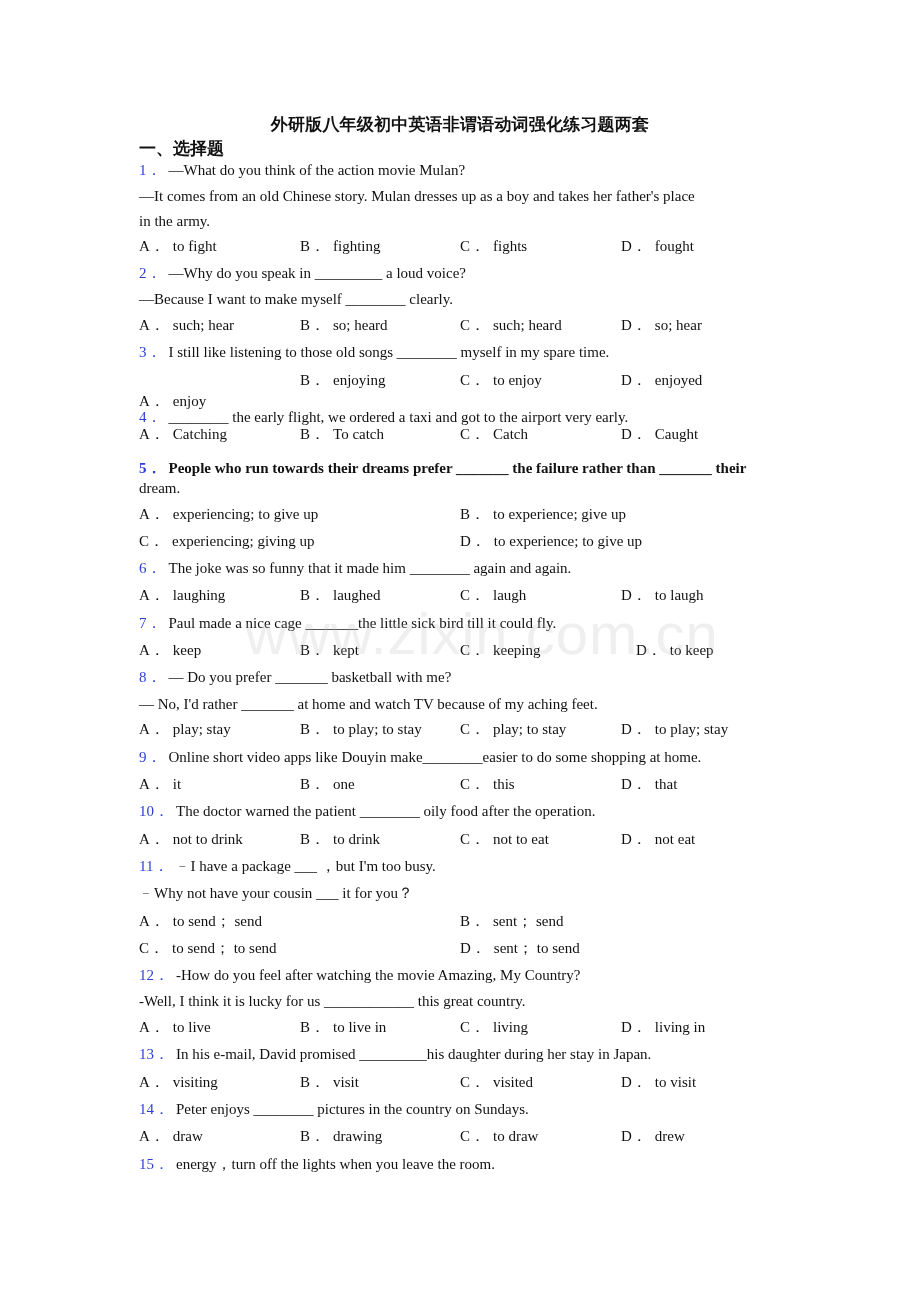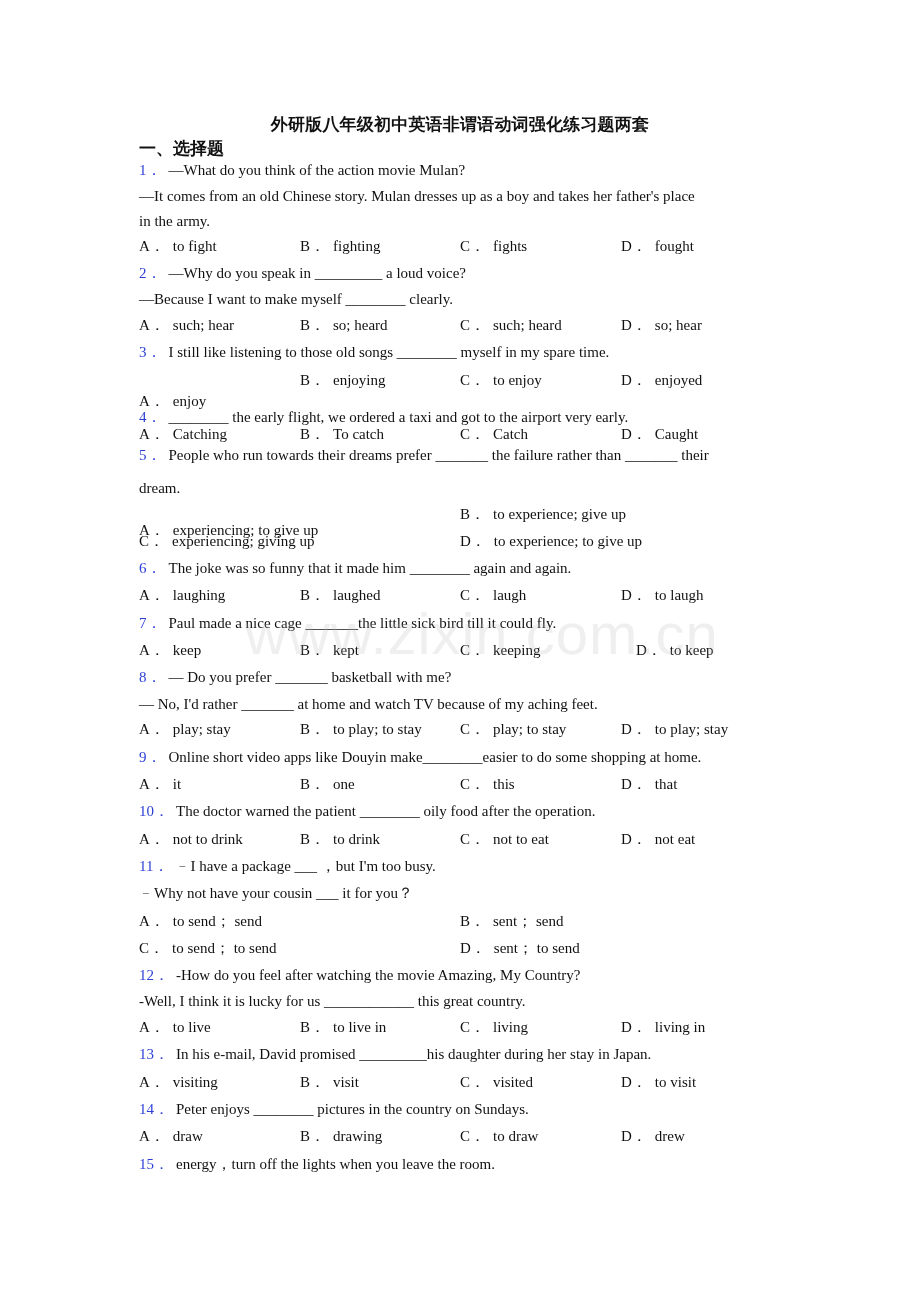--- a/index.html
+++ b/index.html
@@ -40,23 +40,23 @@
       <div class="line" style="top: 343px;"><span class="num">3．</span><span>I still like listening to those old songs ________ myself in my spare time.</span></div>
       <div class="opt" style="top: 392px; left: 0px;"><span class="lbl">A．</span><span>enjoy</span></div>
       <div class="opt" style="top: 371px; left: 161px;"><span class="lbl">B．</span><span>enjoying</span></div>
       <div class="opt" style="top: 371px; left: 321px;"><span class="lbl">C．</span><span>to enjoy</span></div>
       <div class="opt" style="top: 371px; left: 482px;"><span class="lbl">D．</span><span>enjoyed</span></div>
       <div class="line" style="top: 408px;"><span class="num">4．</span><span>________ the early flight, we ordered a taxi and got to the airport very early.</span></div>
       <div class="opt" style="top: 425px; left: 0px;"><span class="lbl">A．</span><span>Catching</span></div>
       <div class="opt" style="top: 425px; left: 161px;"><span class="lbl">B．</span><span>To catch</span></div>
       <div class="opt" style="top: 425px; left: 321px;"><span class="lbl">C．</span><span>Catch</span></div>
       <div class="opt" style="top: 425px; left: 482px;"><span class="lbl">D．</span><span>Caught</span></div>
-      <div class="line" style="top: 446px;"><span class="num">5．</span><span>People who run towards their dreams prefer _______ the failure rather than _______ their</span></div>
+      <div class="line" style="top: 459px; font-weight: bold;"><span class="num">5．</span><span>People who run towards their dreams prefer _______ the failure rather than _______ their</span></div>
       <div class="line" style="top: 479px;"><span>dream.</span></div>
-      <div class="opt" style="top: 521px; left: 0px; text-align: right;"><span class="lbl">A．</span><span>experiencing; to give up</span></div>
+      <div class="opt" style="top: 505px; left: 0px; text-align: right;"><span class="lbl">A．</span><span>experiencing; to give up</span></div>
       <div class="opt" style="top: 505px; left: 321px;"><span class="lbl">B．</span><span>to experience; give up</span></div>
       <div class="opt" style="top: 532px; left: 0px;"><span class="lbl">C．</span><span>experiencing; giving up</span></div>
       <div class="opt" style="top: 532px; left: 321px;"><span class="lbl">D．</span><span>to experience; to give up</span></div>
       <div class="line" style="top: 559px;"><span class="num">6．</span><span>The joke was so funny that it made him ________ again and again.</span></div>
       <div class="opt" style="top: 586px; left: 0px;"><span class="lbl">A．</span><span>laughing</span></div>
       <div class="opt" style="top: 586px; left: 161px;"><span class="lbl">B．</span><span>laughed</span></div>
       <div class="opt" style="top: 586px; left: 321px;"><span class="lbl">C．</span><span>laugh</span></div>
       <div class="opt" style="top: 586px; left: 482px;"><span class="lbl">D．</span><span>to laugh</span></div>
       <div class="line" style="top: 614px;"><span class="num">7．</span><span>Paul made a nice cage _______the little sick bird till it could fly.</span></div>
       <div class="opt" style="top: 641px; left: 0px;"><span class="lbl">A．</span><span>keep</span></div>

